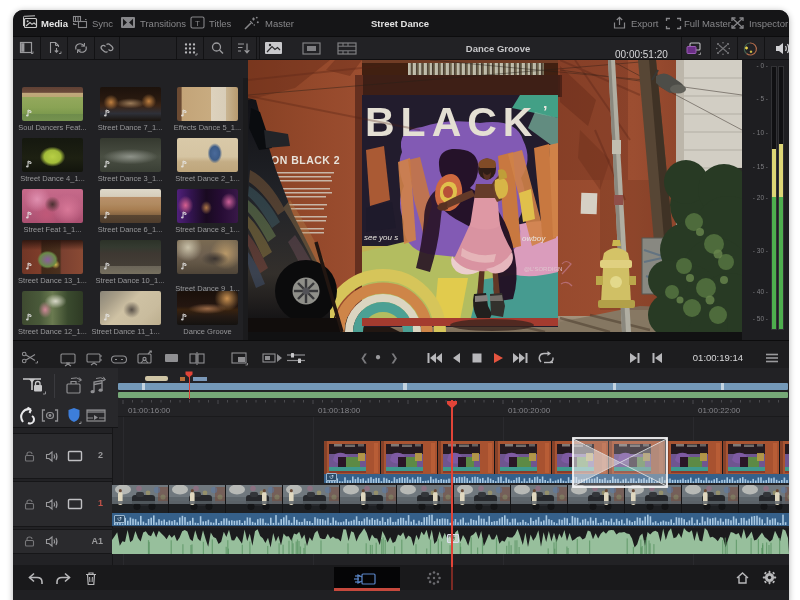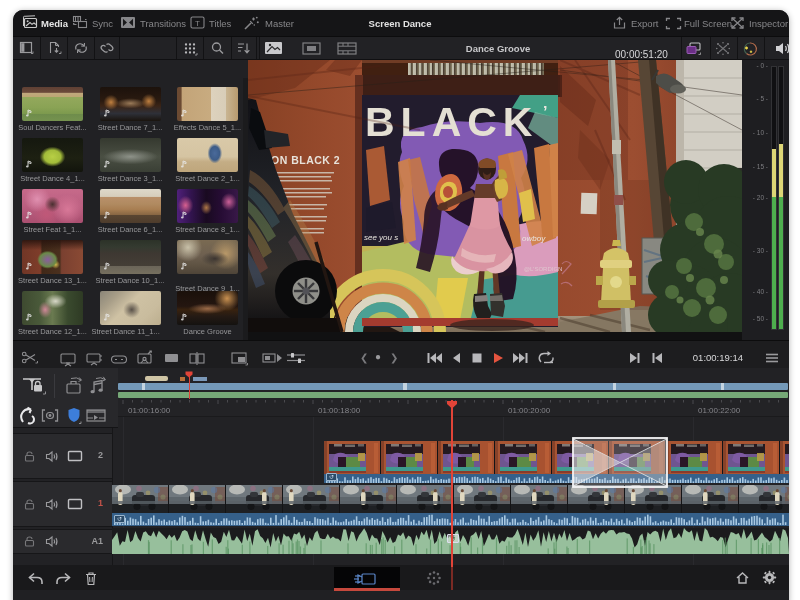--- a/index.html
+++ b/index.html
@@ -49,34 +49,34 @@
     <svg width="17" height="16" viewBox="0 0 17 16">
       <path d="M2 14 L8 8" stroke="#87878a" stroke-width="1.6"></path>
       <path d="M7.2 6.2 L9.8 8.8" stroke="#87878a" stroke-width="1.2"></path>
       <path d="M10.5 5.5 l0 -3 M9 4 l3 0" stroke="#87878a" stroke-width="1.2"></path>
       <circle cx="13.8" cy="2.6" r="0.9" fill="#87878a"></circle>
       <circle cx="14.8" cy="7.2" r="1" fill="#87878a"></circle>
       <circle cx="11.3" cy="10" r="0.8" fill="#87878a"></circle>
     </svg>
   </div>
   <div class="abs" style="left:252px;top:8px;color:#87878a;font-size:9.5px;">Master</div>
-  <div class="abs" style="left:342px;top:8px;width:90px;text-align:center;color:#e2e2e2;font-size:9.5px;font-weight:bold;">Screen Dance</div>
+  <div class="abs" style="left:342px;top:8px;width:90px;text-align:center;color:#e2e2e2;font-size:9.5px;font-weight:bold;">Street Dance</div>
   <div class="abs" style="left:599px;top:6px;">
     <svg width="15" height="14" viewBox="0 0 15 14">
       <path d="M2.5 6.5 L2.5 12 L12.5 12 L12.5 6.5" fill="none" stroke="#87878a" stroke-width="1.2"></path>
       <path d="M7.5 9 L7.5 1.5 M4.8 4 L7.5 1.3 L10.2 4" fill="none" stroke="#87878a" stroke-width="1.2"></path>
     </svg>
   </div>
   <div class="abs" style="left:618px;top:8px;color:#87878a;font-size:9.5px;">Export</div>
   <div class="abs" style="left:652px;top:7px;">
     <svg width="17" height="13" viewBox="0 0 17 13">
       <path d="M1.5 4 L1.5 1.5 L5 1.5 M12 1.5 L15.5 1.5 L15.5 4 M15.5 9 L15.5 11.5 L12 11.5 M5 11.5 L1.5 11.5 L1.5 9" fill="none" stroke="#87878a" stroke-width="1.3"></path>
     </svg>
   </div>
-  <div class="abs" style="left:671px;top:8px;color:#87878a;font-size:9.5px;">Full Screen</div>
+  <div class="abs" style="left:671px;top:8px;color:#87878a;font-size:9.5px;">Full Master</div>
   <div class="abs" style="left:717px;top:6px;">
     <svg width="15" height="14" viewBox="0 0 15 14">
       <path d="M2 2 L13 12 M13 2 L2 12" stroke="#87878a" stroke-width="1.3"></path>
       <path d="M9.5 2 L13 2 L13 5 M5.5 2 L2 2 L2 5 M2 9 L2 12 L5.5 12 M13 9 L13 12 L9.5 12" fill="none" stroke="#87878a" stroke-width="1.3"></path>
     </svg>
   </div>
   <div class="abs" style="left:736px;top:8px;color:#87878a;font-size:9.5px;">Inspector</div>
 
   <div class="abs" style="left:0;top:26px;width:776px;height:24px;background:#222225;border-top:1px solid #0c0c0d;border-bottom:1px solid #101012;"></div>
   <div class="abs" style="top:27px;height:22px;left:27px;width:1px;background:#121214;"></div>

